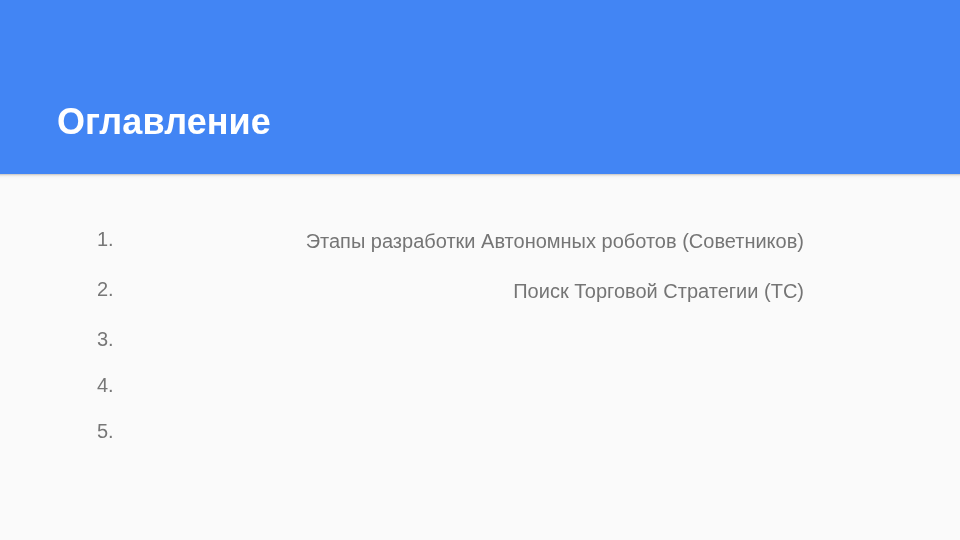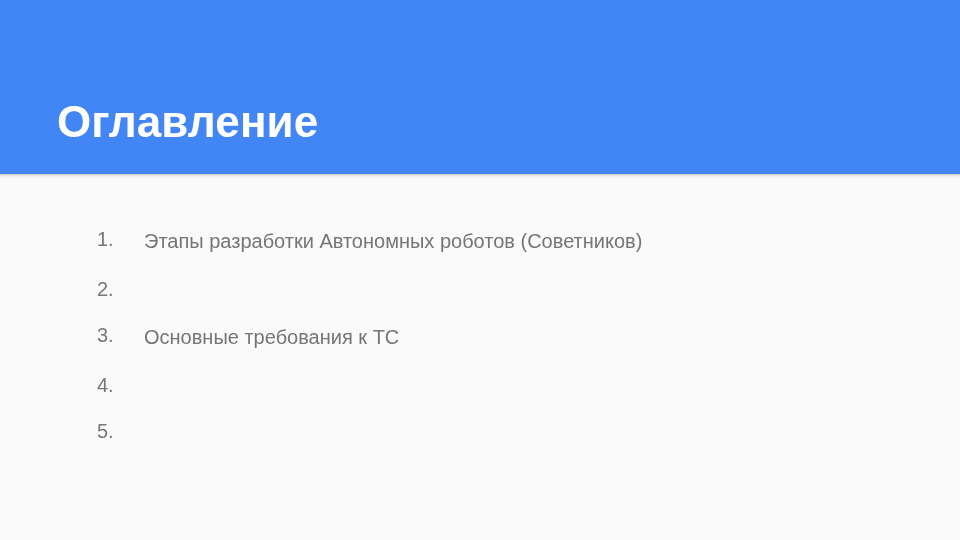--- a/index.html
+++ b/index.html
@@ -42,21 +42,21 @@
        rgba(140,132,124,0.24) 1px,
        rgba(160,152,145,0.12) 2px,
        rgba(180,174,168,0.05) 3px,
        rgba(200,196,192,0.0) 5px);
     pointer-events: none;
   }
   .slide-title {
     position: absolute;
     left: 57px;
     top: 95px;
-    font-size: 44px;
+    font-size: 36px;
     line-height: 54px;
     font-weight: bold;
     color: #ffffff;
     letter-spacing: 0.1px;
     white-space: nowrap;
   }
   
   .toc-list {
     position: absolute;
     left: 57px;
@@ -74,20 +74,21 @@
     font-size: 20px;
     line-height: 30px;
     color: #777777;
   }
   .toc-text {
     flex: 1 1 auto;
     font-size: 20px;
     line-height: 34px;
     color: #757575;
     max-width: 660px;
+    text-align: right;
   }
 </style>
 </head>
 <body>
 
 <div class="slide">
 
   <div class="header-band">
     <div class="slide-title">Оглавление</div>
   </div>
@@ -95,25 +96,25 @@
 
   <ol class="toc-list">
 
     <li class="toc-item">
       <span class="toc-number">1.</span>
       <span class="toc-text">Этапы разработки Автономных роботов (Советников)</span>
     </li>
 
     <li class="toc-item">
       <span class="toc-number">2.</span>
+      <span class="toc-text">Поиск Торговой Стратегии (ТС)</span>
     </li>
 
     <li class="toc-item">
       <span class="toc-number">3.</span>
-      <span class="toc-text">Основные требования к ТС</span>
     </li>
 
     <li class="toc-item">
       <span class="toc-number">4.</span>
     </li>
 
     <li class="toc-item">
       <span class="toc-number">5.</span>
     </li>
 

